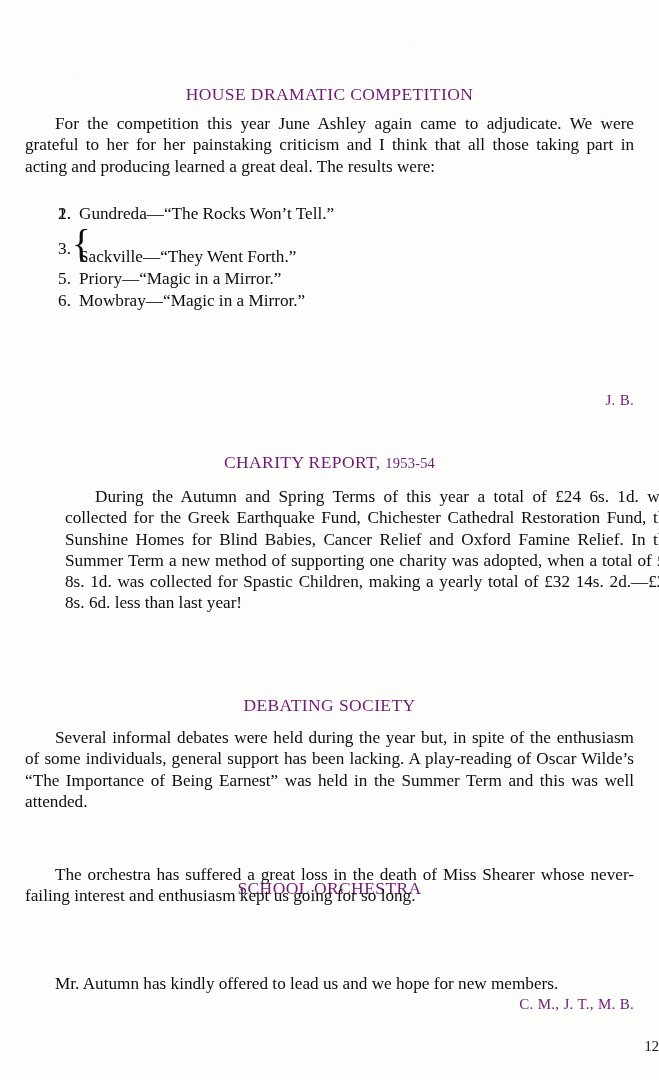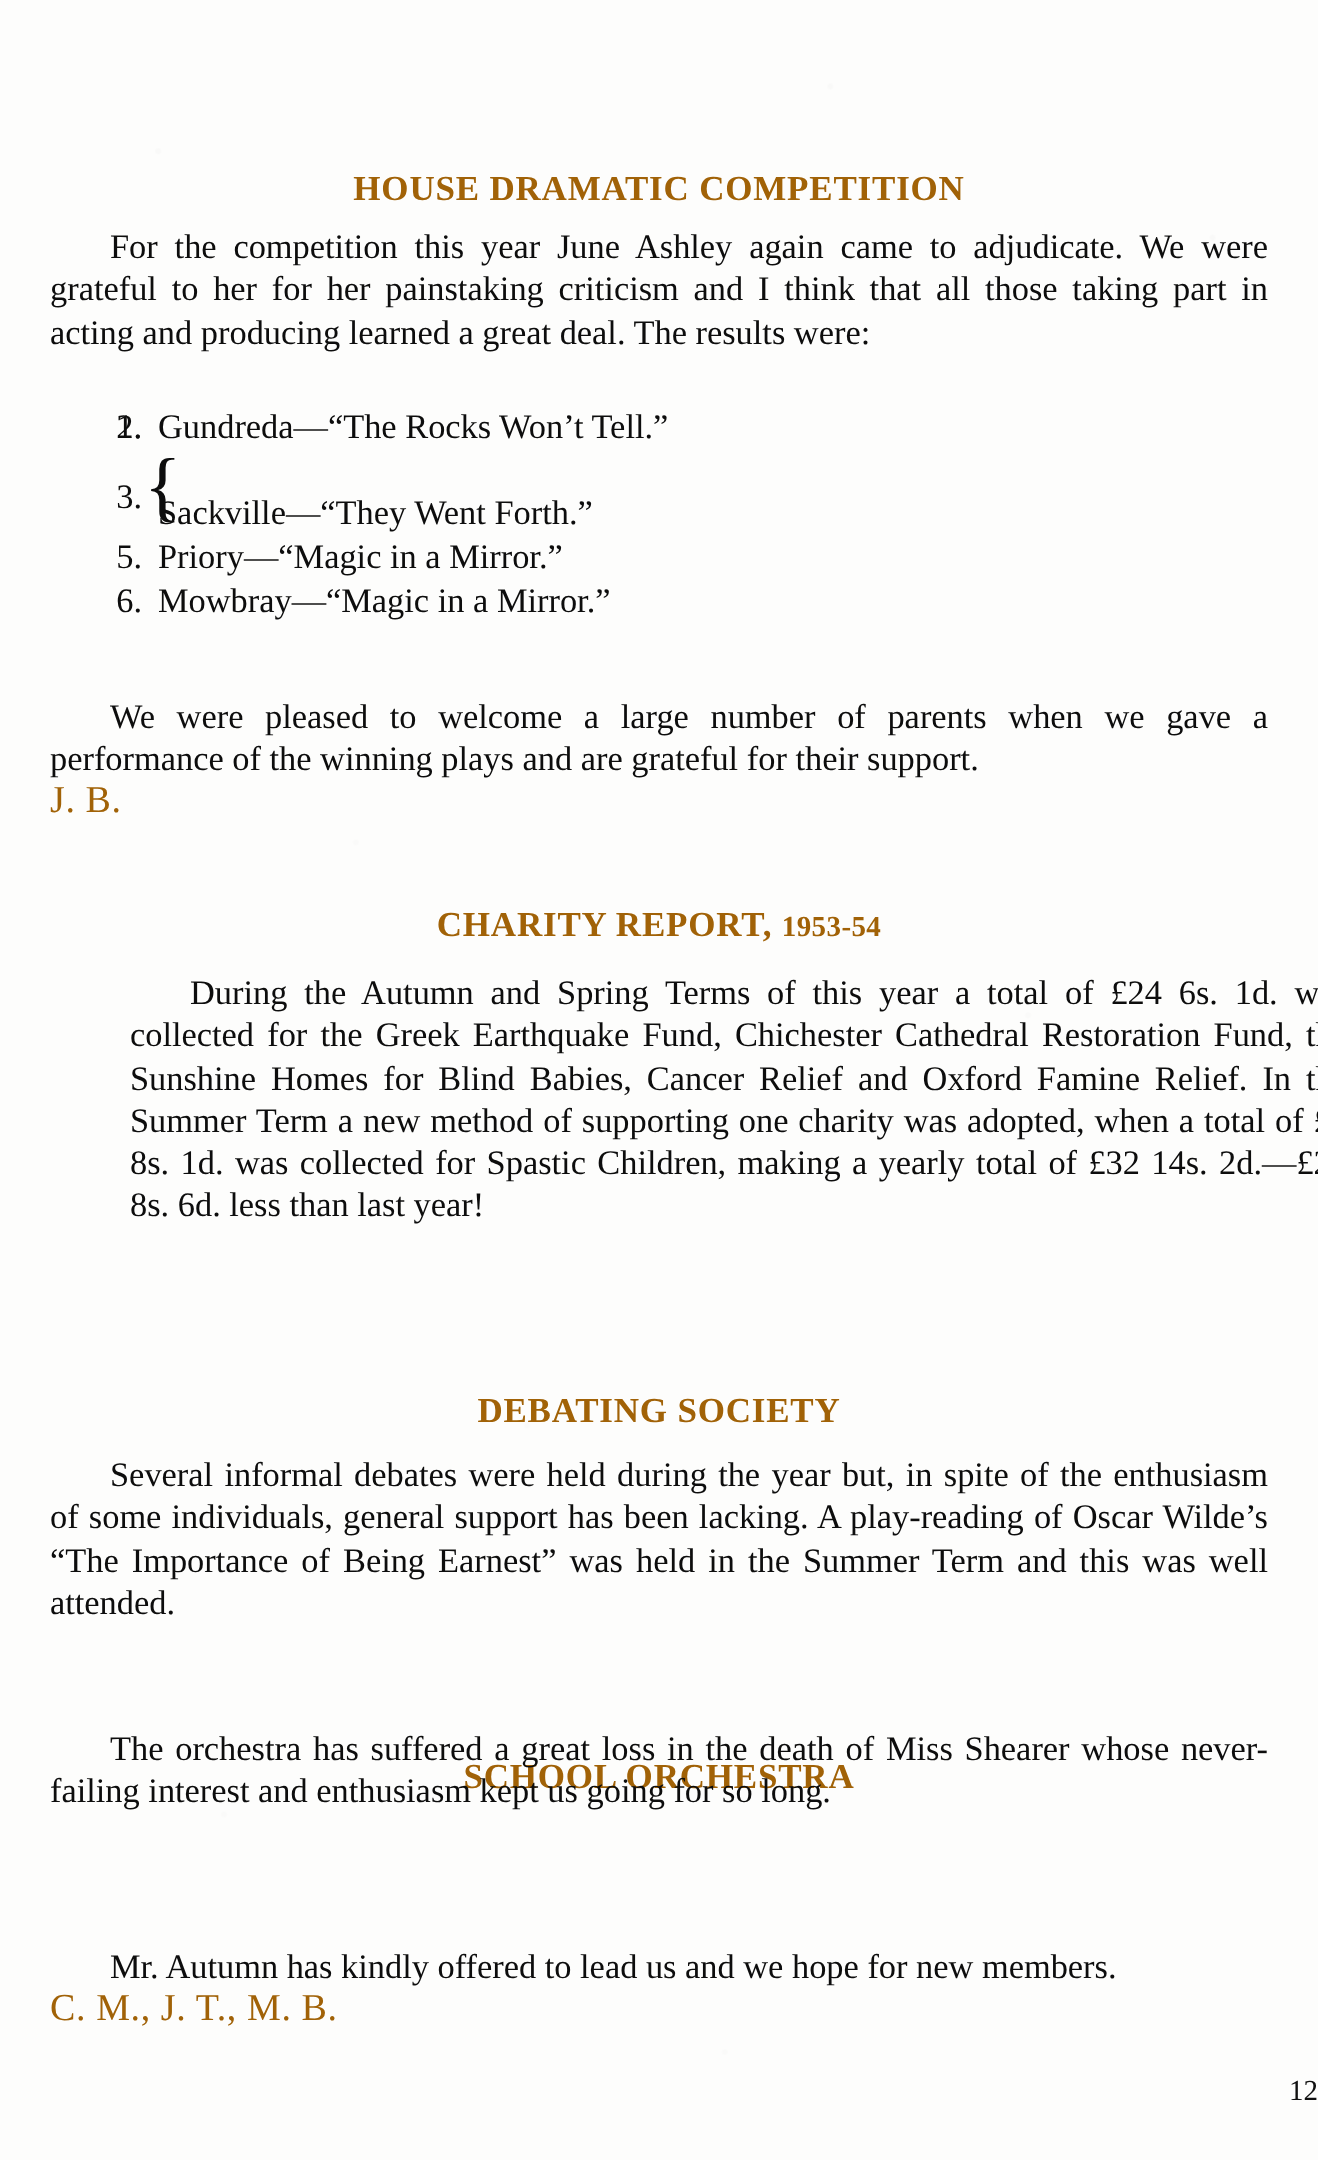--- a/index.html
+++ b/index.html
@@ -42,27 +42,27 @@
   .content {
     position: absolute;
     left: 25px;
     top: 0;
     width: 609px;
     height: 100%;
   }
 
   h2.section-heading {
     font-family: "Liberation Serif", "DejaVu Serif", serif;
-    font-weight: bold;
+    font-weight: normal;
     font-size: 17.5px;
     letter-spacing: .4px;
     text-align: center;
     margin: 0;
     padding: 0;
-    color: #a16207;
+    color: #701a75;
   }
   h2.section-heading .year {
     font-size: 14.5px;
     letter-spacing: .2px;
   }
 
   p.body-text {
     margin: 0;
     font-size: 17.2px;
     line-height: 21.3px;
@@ -76,24 +76,24 @@
   }
   p.body-text::after {
     content: "";
     display: inline-block;
     width: 100%;
   }
   p.body-text.no-stretch::after { display: none; }
 
   .signature {
     margin: 0;
-    font-size: 19px;
+    font-size: 15px;
     line-height: 21.3px;
-    text-align: left;
-    color: #a16207;
+    text-align: right;
+    color: #701a75;
     letter-spacing: .3px;
   }
 
   
   ol.results {
     list-style: none;
     margin: 0;
     padding: 0;
   }
   ol.results li {
@@ -190,23 +190,20 @@
           <span class="num">5.</span>
           <span>Priory—“Magic in a Mirror.”</span>
         </li>
         <li class="simple-item">
           <span class="num">6.</span>
           <span>Mowbray—“Magic in a Mirror.”</span>
         </li>
       </ol>
     </div>
 
-    <div class="blk" style="top:348px;">
-      <p class="body-text indent no-stretch">We were pleased to welcome a large number of parents when we gave a performance of the winning plays and are grateful for their support.</p>
-    </div>
 
     <div class="blk" style="top:390px;">
       <p class="signature">J. B.</p>
     </div>
 
     <div class="blk" style="top:452px;">
       <h2 class="section-heading">
         <span>CHARITY REPORT,</span>
         <span class="year">1953-54</span>
       </h2>

